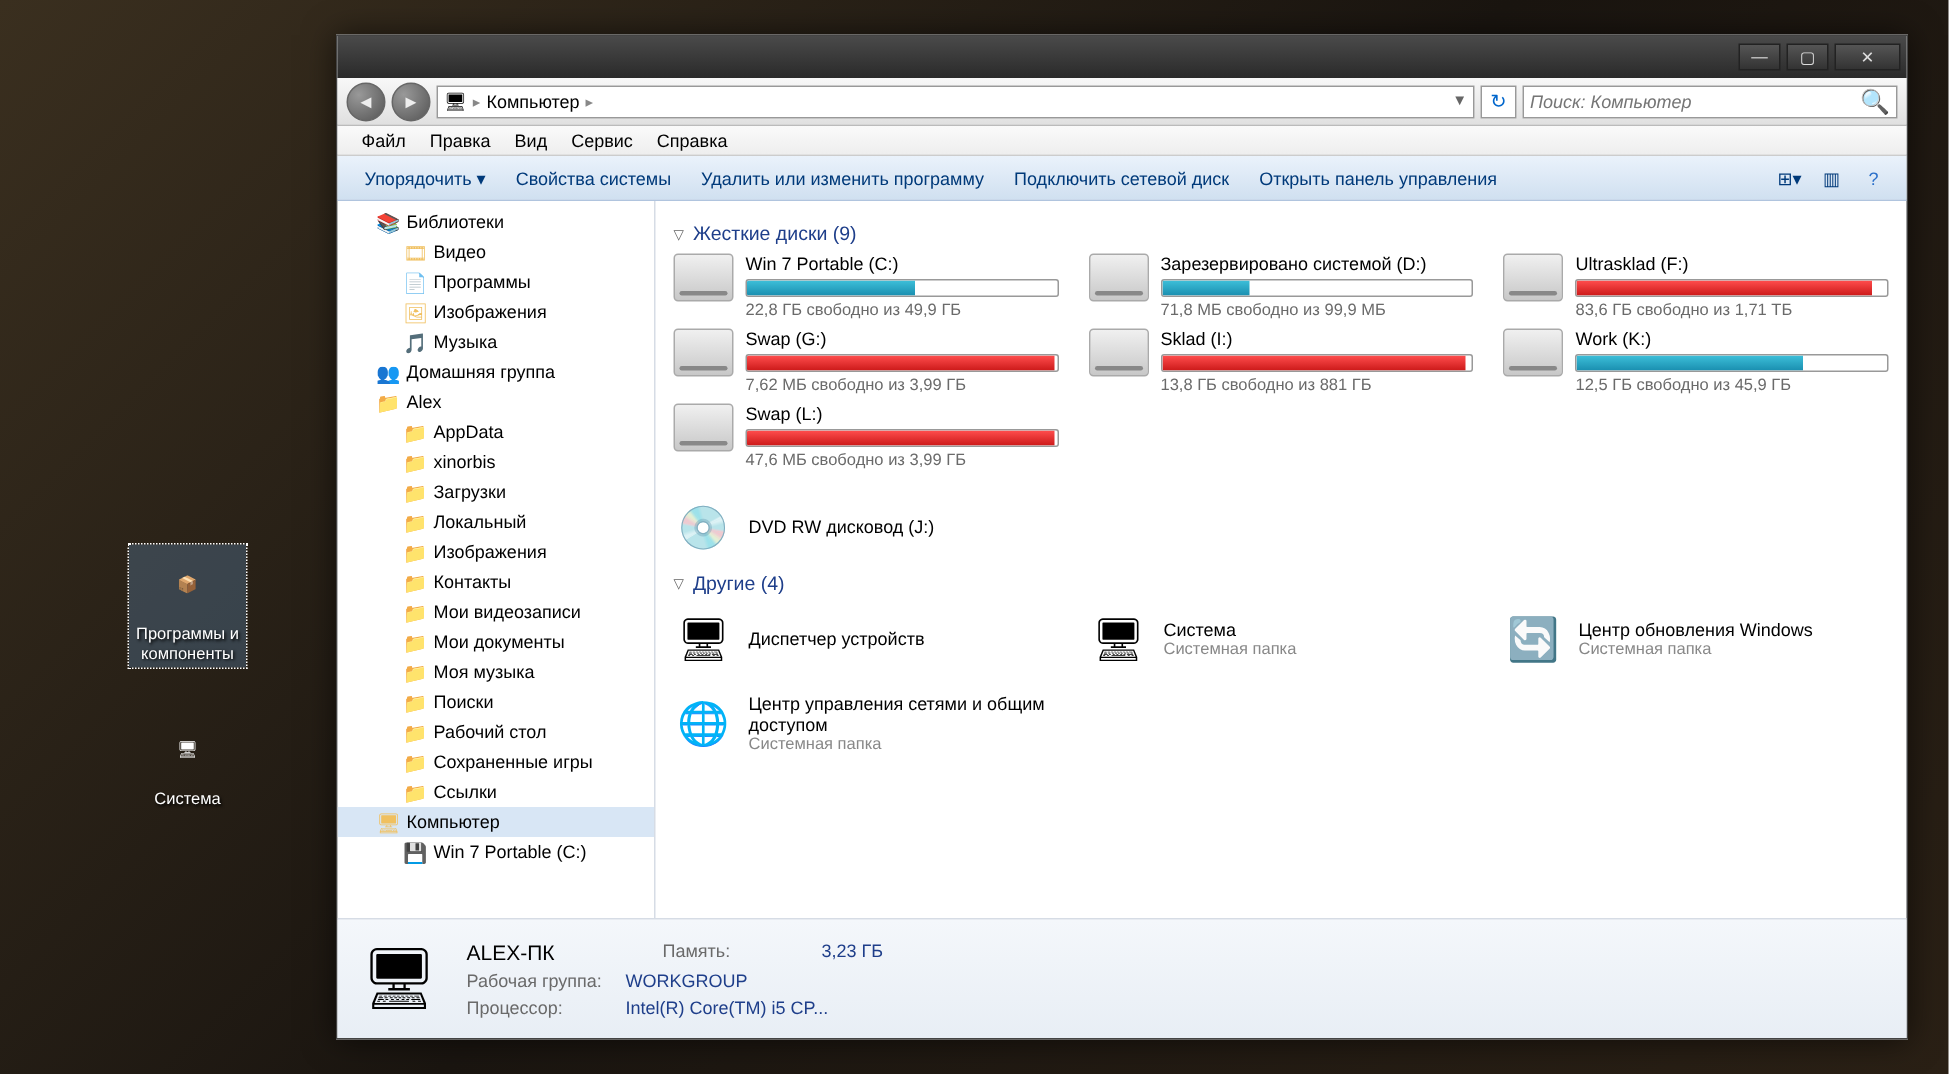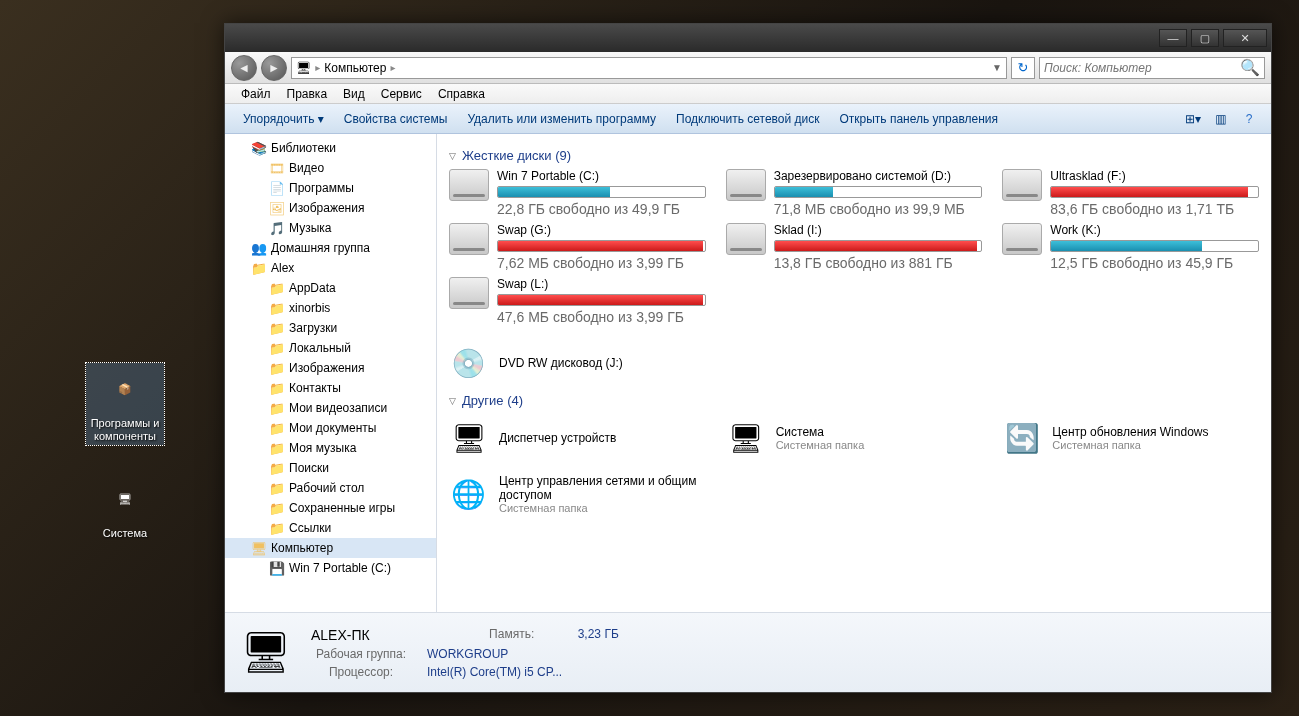--- a/index.html
+++ b/index.html
@@ -17,21 +17,21 @@
 .titlebar button { width: 28px; height: 18px; background: linear-gradient(to bottom,#555,#333); border: 1px solid #222; color: #ddd; font-size: 11px; cursor: pointer; display:flex;align-items:center;justify-content:center; }
 .titlebar button.close{width:44px}
 
 
 .navbar { height: 32px; background: linear-gradient(to bottom,#f8f8f8,#e0e0e0); border-bottom: 1px solid #bbb; display: flex; align-items: center; padding: 0 6px; gap: 4px; }
 .nav-btn { width: 26px; height: 26px; border-radius: 50%; background: radial-gradient(circle at 30% 30%, #999, #555); border: 1px solid #666; display:flex;align-items:center;justify-content:center;color:#eee;font-size:12px; }
 .addressbar { flex: 1; height: 22px; background: #fff; border: 1px solid #999; display: flex; align-items: center; padding: 0 4px; font-size: 12px; }
 .addressbar .crumb{display:flex;align-items:center;gap:4px;}
 .addressbar .sep{color:#888;margin:0 4px;font-size:10px;}
 .refresh-btn{width:24px;height:22px;border:1px solid #999;background:#fff;display:flex;align-items:center;justify-content:center;color:#06c;font-size:13px;}
-.searchbox { width: 226px; height: 22px; border: 1px solid #999; background: #fff; display: flex; align-items: center; padding: 0 4px; }
+.searchbox { width: 250px; height: 22px; border: 1px solid #999; background: #fff; display: flex; align-items: center; padding: 0 4px; }
 .searchbox input { flex: 1; border: none; outline: none; font-size: 12px; font-style: italic; color: #888; }
 
 
 .menubar { height: 20px; background: linear-gradient(to bottom,#fafafa,#eee); border-bottom: 1px solid #ccc; display: flex; align-items: center; padding: 0 8px; font-size: 12px; }
 .menubar span { padding: 2px 8px; cursor: default; }
 
 
 .toolbar { height: 30px; background: linear-gradient(to bottom,#eaf2fb,#d0e0f0); border-bottom: 1px solid #b0c4de; display: flex; align-items: center; padding: 0 8px; font-size: 12px; color: #003a7a; }
 .toolbar .tb-item { padding: 4px 10px; cursor: default; }
 .toolbar .spacer{flex:1}
@@ -52,34 +52,34 @@
 .drives-grid { display: grid; grid-template-columns: repeat(3, 1fr); gap: 6px 20px; margin-bottom: 14px; }
 .drive { display: flex; gap: 8px; }
 .drive-icon { width: 40px; height: 32px; background: linear-gradient(to bottom,#f0f0f0,#c8c8c8); border: 1px solid #aaa; border-radius: 3px; flex-shrink: 0; position:relative; }
 .drive-icon::after{content:"";position:absolute;bottom:3px;left:3px;right:3px;height:3px;background:#888;border-radius:2px;}
 .drive-info { flex: 1; }
 .drive-name { color: #000; margin-bottom: 3px; }
 .capacity-bar { width: 100%; height: 12px; border: 1px solid #999; background: #fff; border-radius: 2px; overflow: hidden; margin-bottom: 3px; }
 .capacity-fill { height: 100%; }
 .capacity-fill.blue { background: linear-gradient(to bottom,#3dbfd9,#1a8fb0); }
 .capacity-fill.red { background: linear-gradient(to bottom,#ff4d4d,#cc1a1a); }
-.drive-free { color: #6a6a6a; font-size: 14px; }
+.drive-free { color: #6a6a6a; font-size: 11px; }
 
 .dvd-item, .other-item { display: flex; gap: 10px; align-items: center; padding: 4px 0; }
 .other-grid{display:grid;grid-template-columns:repeat(3,1fr);gap:8px 20px;}
 .item-icon{width:40px;height:40px;display:flex;align-items:center;justify-content:center;font-size:28px;flex-shrink:0;}
 .other-item .info .name{color:#000;}
 .other-item .info .sub{color:#888;font-size:11px;}
 
 
 .details { height: 80px; border-top: 1px solid #d6dce5; background: linear-gradient(to bottom,#f4f7fb,#e8eef5); display: flex; align-items: center; padding: 8px 14px; gap: 18px; font-size: 12px; }
 .details .big-icon{width:54px;height:54px;display:flex;align-items:center;justify-content:center;font-size:40px;}
 .details .info-cols{display:flex;flex-direction:column;gap:4px;}
-.details .row{display:flex;gap:16px;}
-.details .lbl{color:#6a6a6a;text-align:center;min-width:100px;}
+.details .row{display:flex;gap:6px;}
+.details .lbl{color:#6a6a6a;text-align:left;min-width:100px;}
 .details .val{color:#1e3e8a;}
 .details .pc-name{font-size:14px;color:#000;}
 </style>
 </head>
 <body>
 
 <div class="desktop-icon selected" style="left:86px;top:363px">
   <div class="icon-img">📦</div>
   <div class="label">Программы
 и

